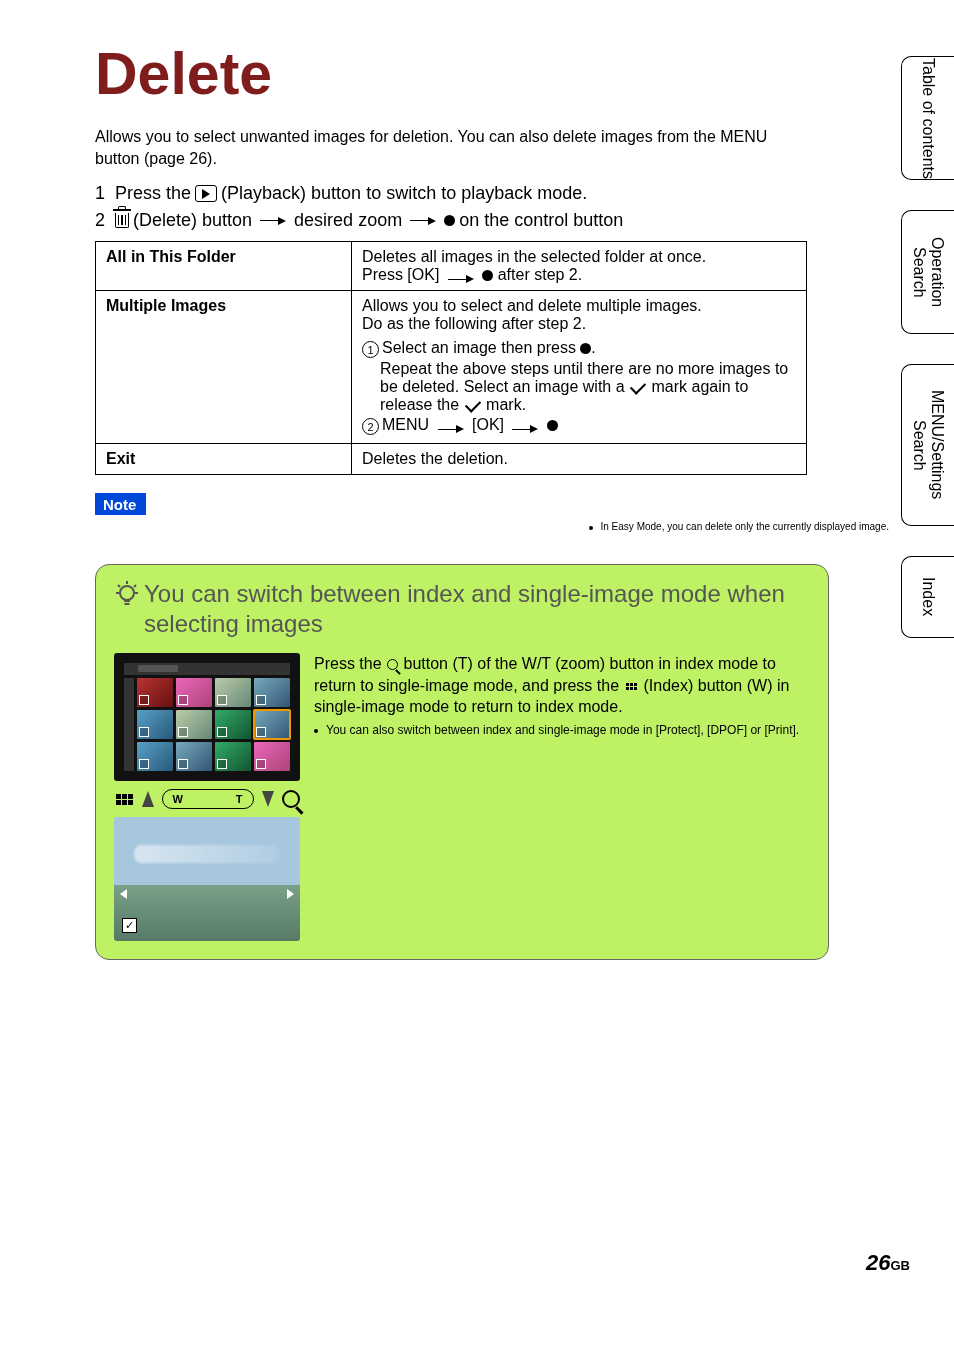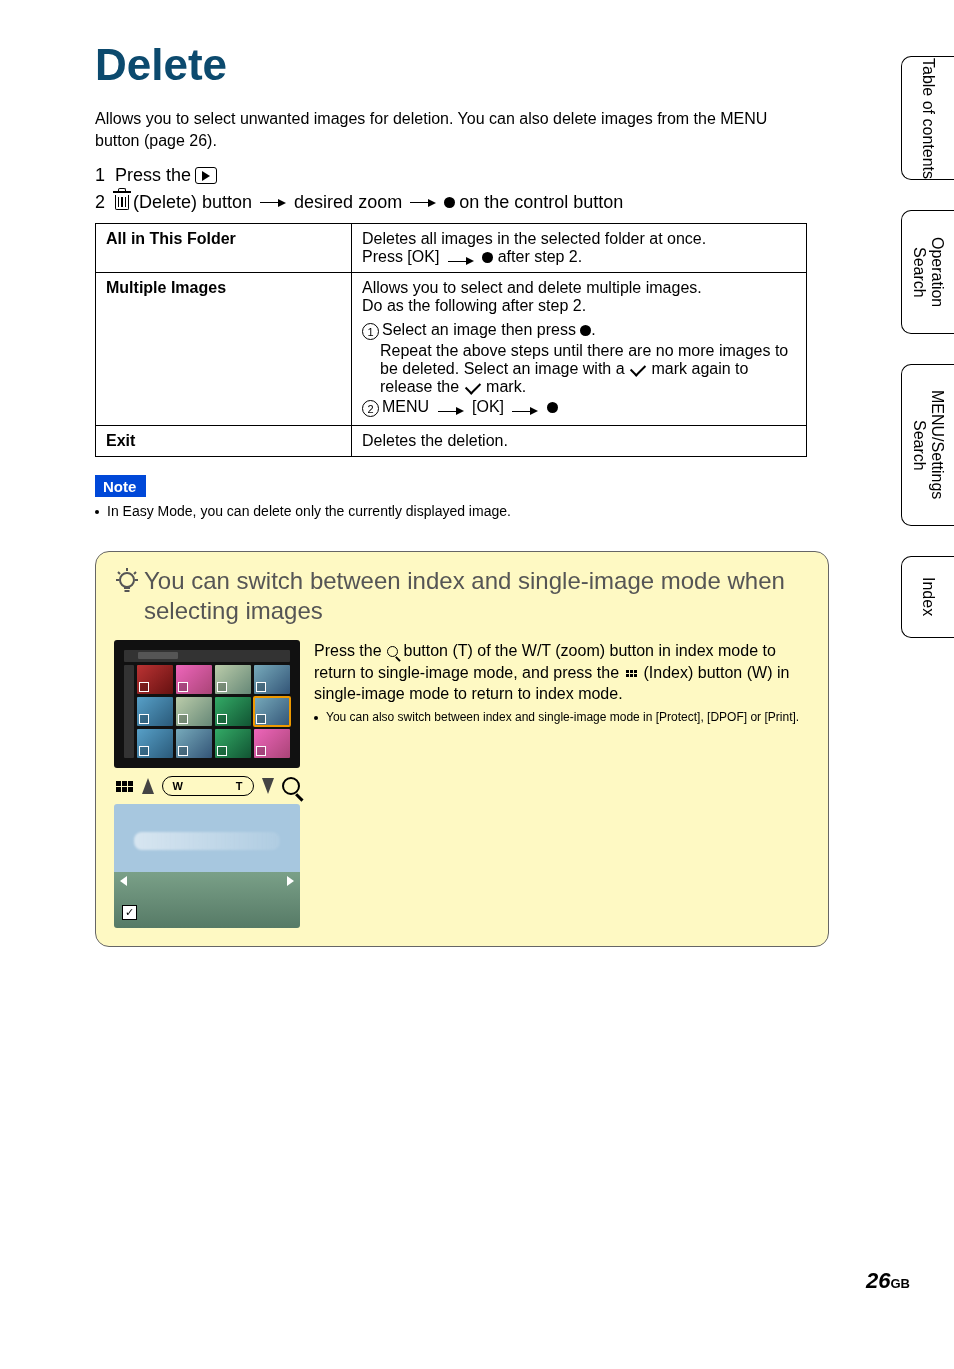--- a/index.html
+++ b/index.html
@@ -10,22 +10,22 @@
     width: 954px;
     color: #000;
   }
   .page {
     padding: 40px 65px 20px 95px;
     position: relative;
     min-height: 1300px;
     box-sizing: border-box;
   }
   h1.title {
-    color: #0c4a6e;
-    font-size: 44px;
+    color: #7f1d1d;
+    font-size: 59px;
     font-weight: bold;
     margin: 0 0 18px 0;
   }
   .intro {
     font-size: 16px;
     line-height: 1.35;
     margin-bottom: 14px;
     max-width: 710px;
   }
   .step {
@@ -84,29 +84,30 @@
   .note-badge {
     background: #0048d8;
     color: #fff;
     font-weight: bold;
     padding: 3px 10px 2px 8px;
     font-size: 15px;
     display: inline-block;
     margin-top: 18px;
   }
   .note-text {
-    font-size: 14px;
+    font-size: 10px;
     margin: 6px 0 32px 0;
+    text-align: right;
   }
   .tip-box {
     border: 1px solid #666;
     border-radius: 14px;
     padding: 14px 18px 18px 18px;
     max-width: 696px;
-    background: #fef9c3;
+    background: #bef264;
     margin-top: 8px;
   }
   .tip-title-row {
     display: flex;
     align-items: flex-start;
   }
   .tip-icon {
     font-size: 26px;
     margin-right: 4px;
     line-height: 1;
@@ -284,21 +285,21 @@
     justify-content: center;
     writing-mode: vertical-rl;
     font-size: 16px;
     text-align: center;
     line-height: 1.1;
     cursor: pointer;
   }
   .tab.short { height: 80px; }
   .page-num {
     position: absolute;
-    bottom: 6px;
+    bottom: 24px;
     right: 44px;
     font-size: 22px;
     font-style: italic;
     font-weight: bold;
     margin-left: 12px;
   }
   .page-num .gb {
     font-size: 13px;
     font-style: normal;
   }
@@ -419,20 +420,21 @@
   <h1 class="title">Delete</h1>
 
   <p class="intro">Allows you to select unwanted images for deletion. You can also delete images from the MENU button (page 26).</p>
 
   <div class="step">
     <span class="step-num">1</span>
     <span>Press the</span>
     <span class="inline-icon play-box">
         <span class="play-tri"></span>
       </span>
+    <span>(Playback) button to switch to playback mode.</span>
   </div>
 
   <div class="step">
     <span class="step-num">2</span>
     <span class="inline-icon">
         <span class="trash">
           <span class="bars">
             <span></span>
             <span></span>
             <span></span>

